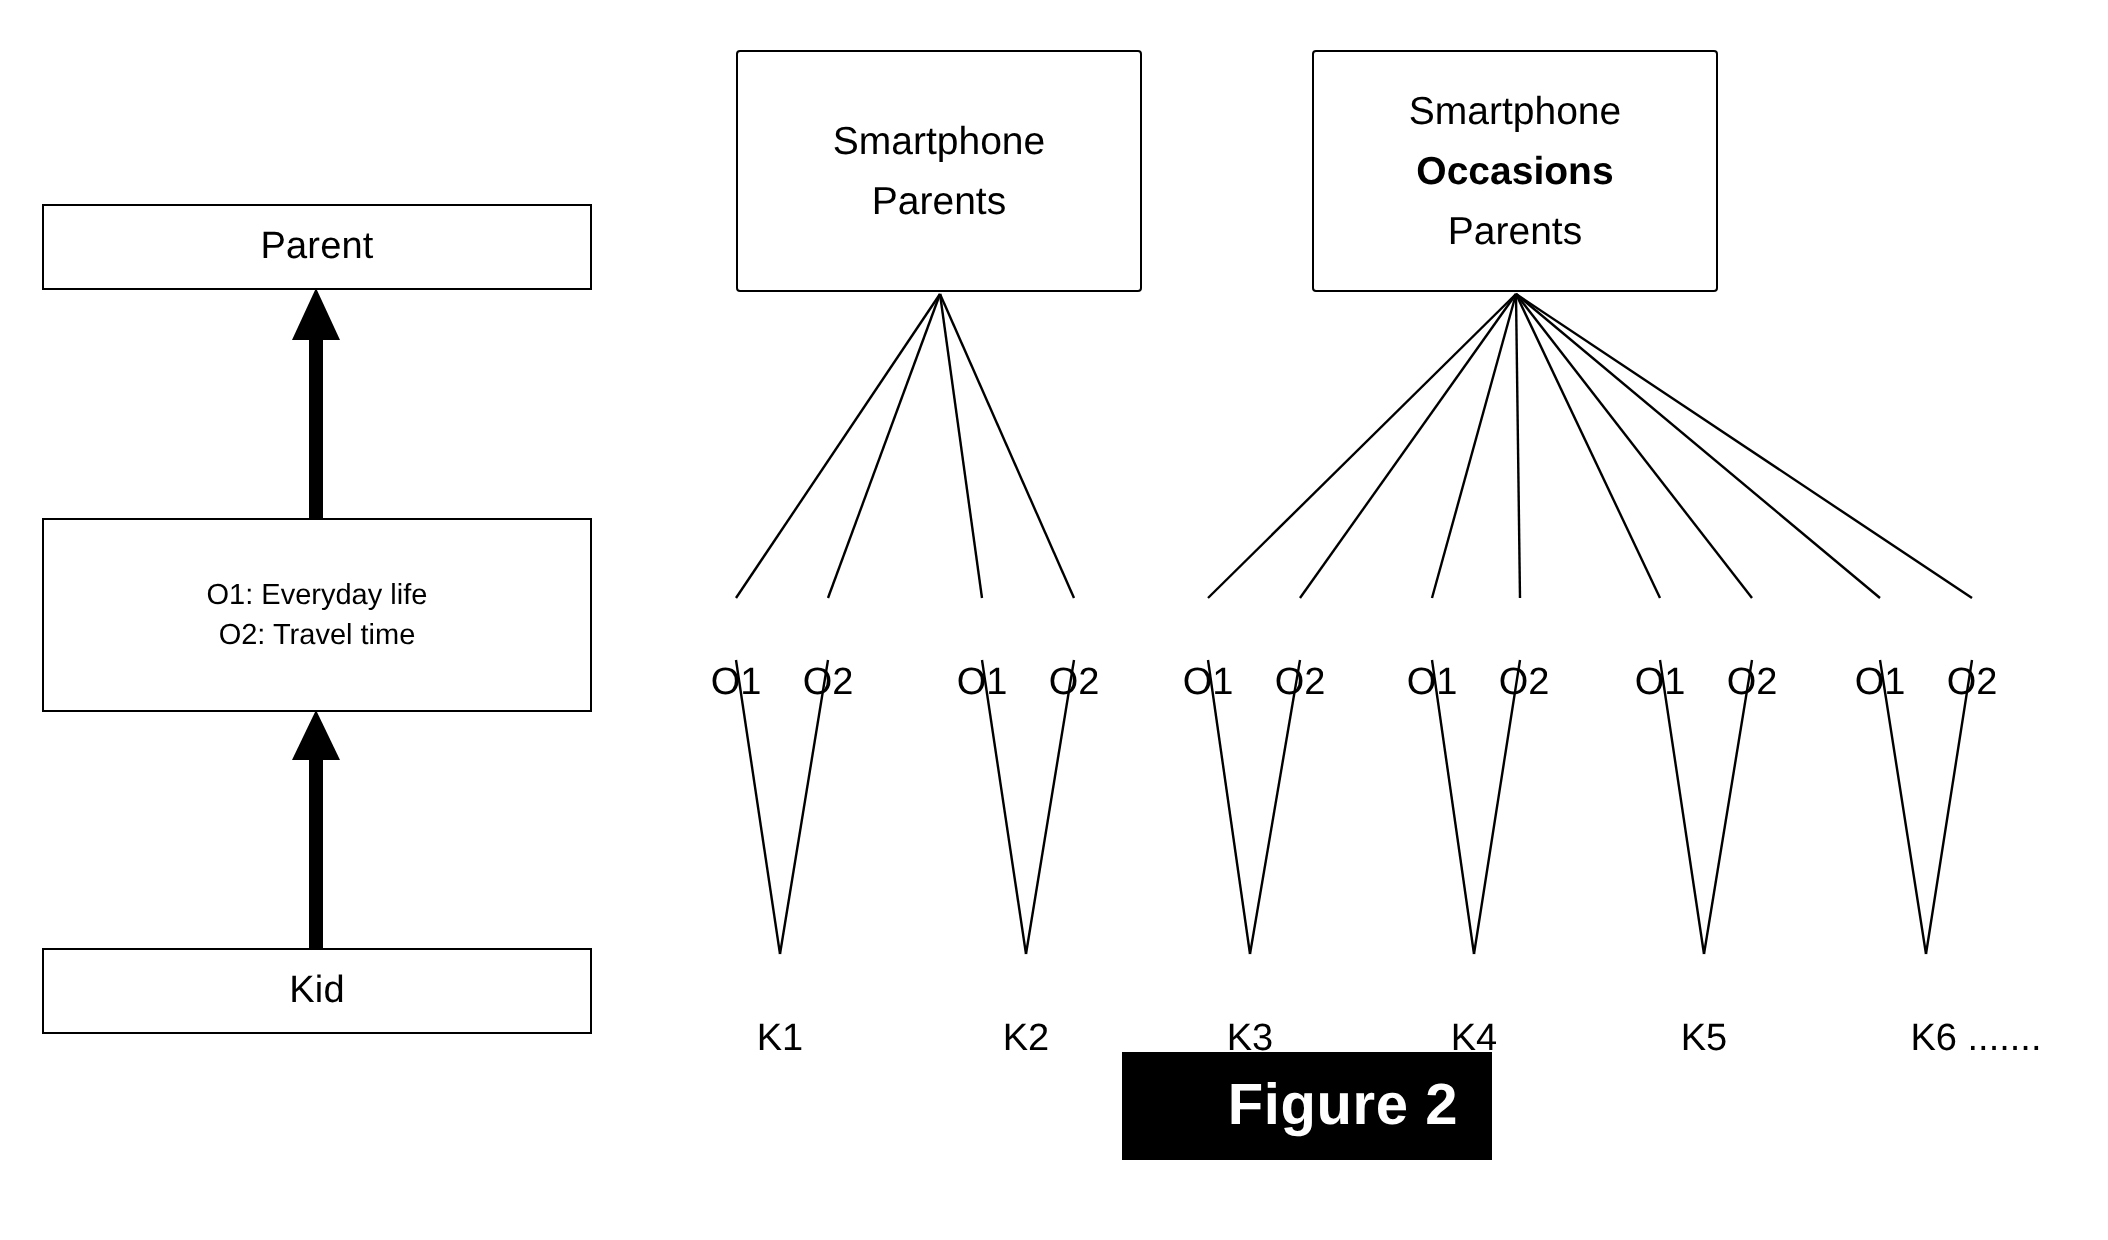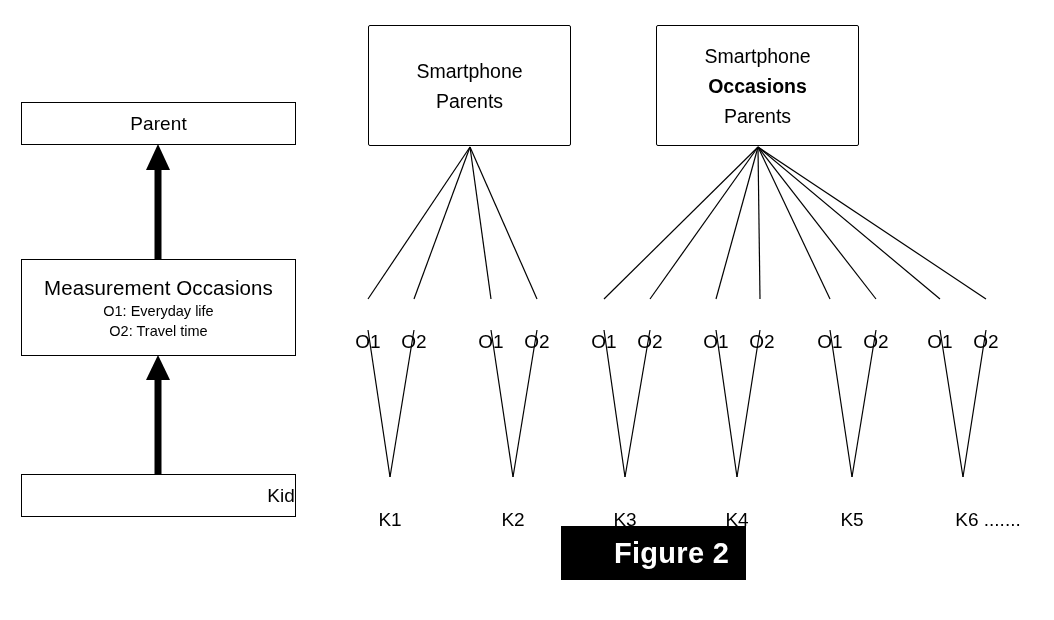--- a/index.html
+++ b/index.html
@@ -43,21 +43,20 @@
     top: 102px;
     height: 43px;
   }
   .legend-box.occasions-box {
     top: 259px;
     height: 97px;
   }
   .legend-box.kid-box {
     top: 474px;
     height: 43px;
-    align-items: flex-end;
   }
 
   .box-title {
     font-size: 19px;
     line-height: 23px;
     letter-spacing: 0.1px;
   }
   .box-title.big {
     font-size: 20.5px;
     line-height: 26px;
@@ -142,21 +141,20 @@
 </head>
 <body>
 
 <div class="legend-panel">
 
   <div class="legend-box parent-box">
     <span class="box-title">Parent</span>
   </div>
 
   <div class="legend-box occasions-box">
-    <span class="box-title big">Measurement Occasions</span>
     <span class="box-subline">O1: Everyday life</span>
     <span class="box-subline">O2: Travel time</span>
   </div>
 
   <div class="legend-box kid-box">
     <span class="box-title">Kid</span>
   </div>
 
   <svg class="edges" style="left:0;top:0;width:320px;height:620px;position:absolute;" viewBox="0 0 320 620">
 

